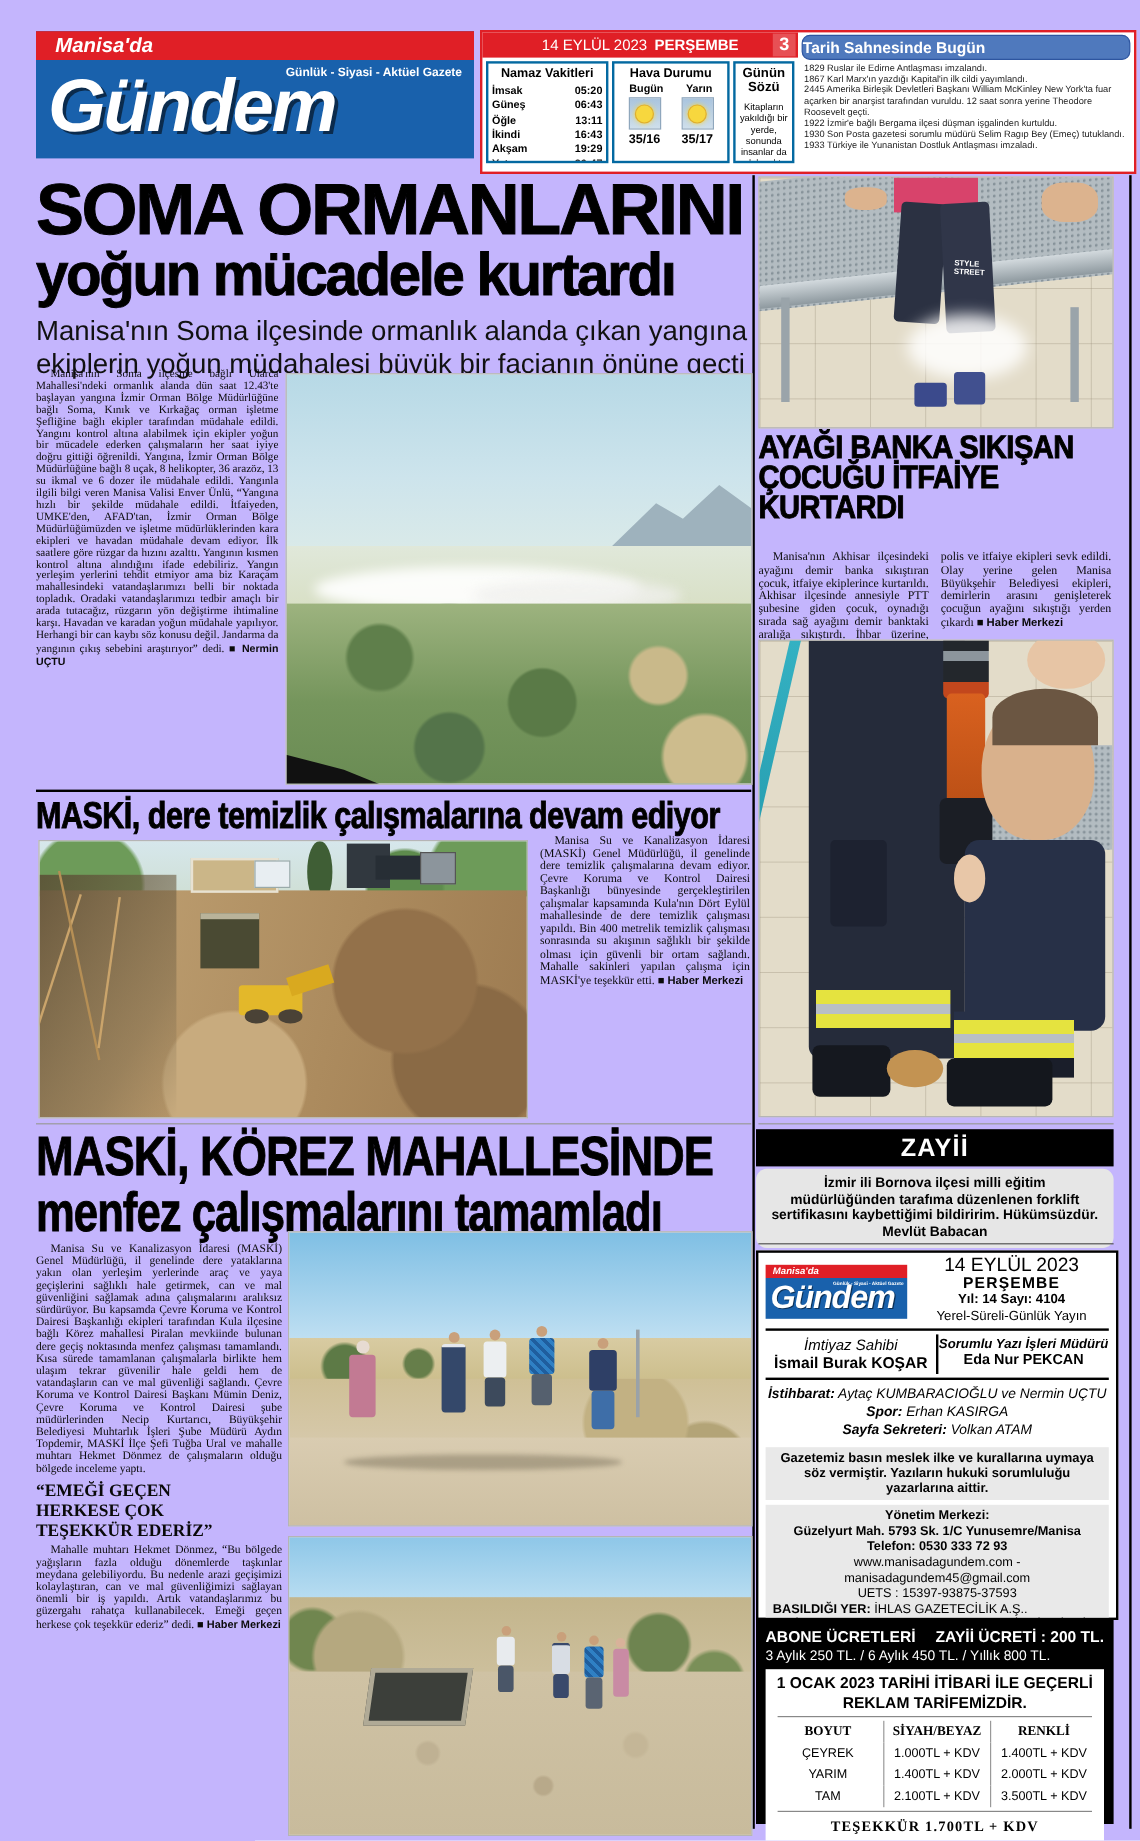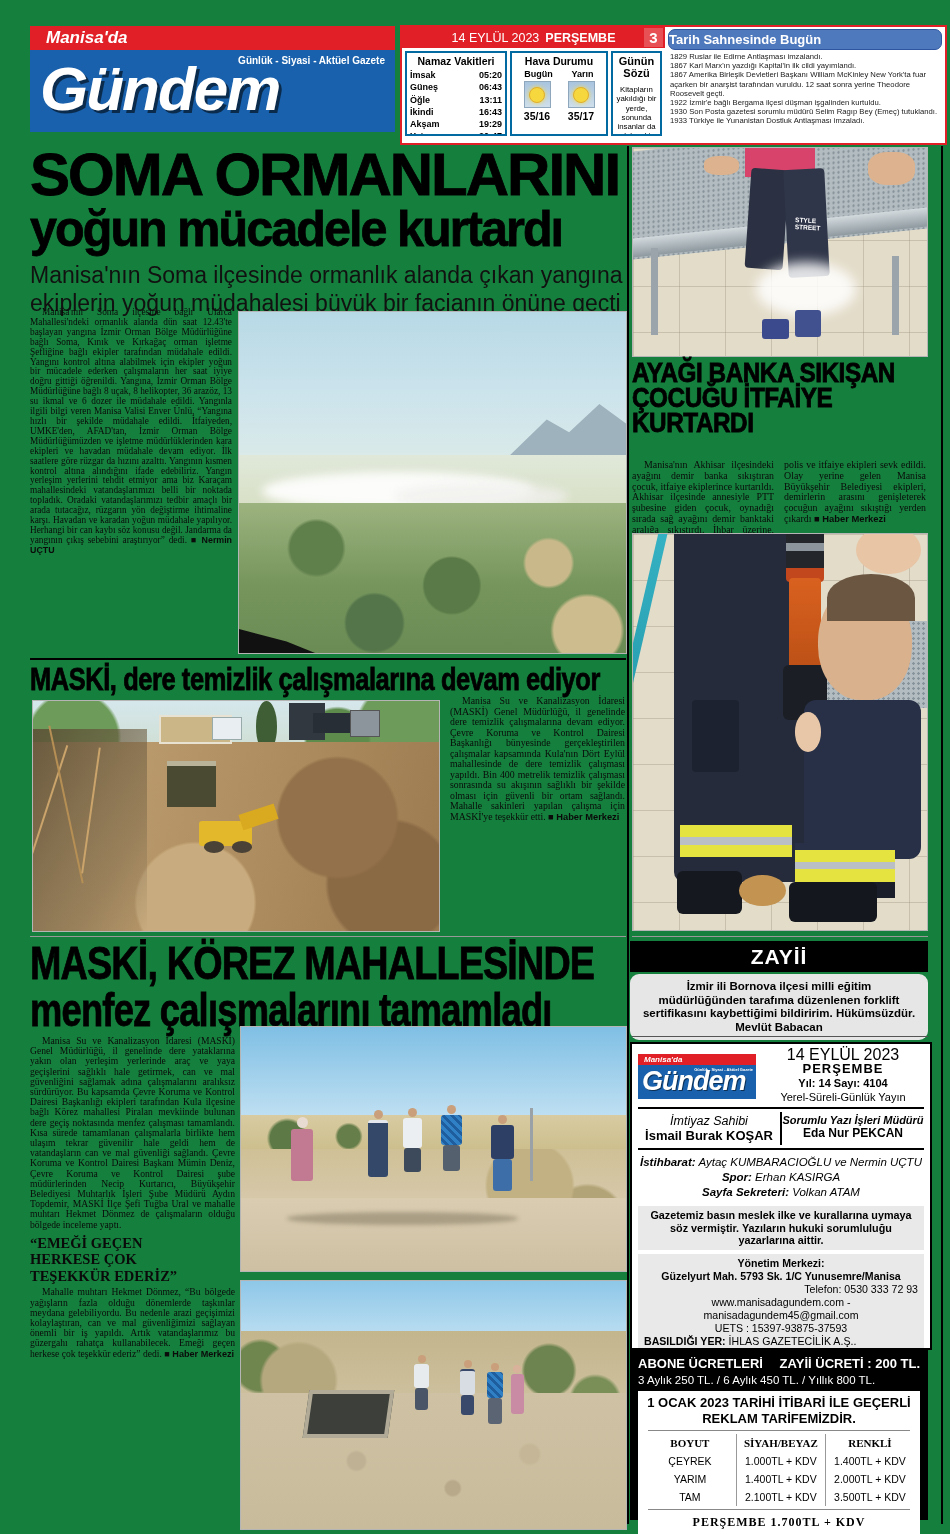--- a/index.html
+++ b/index.html
@@ -1,16 +1,16 @@
 <!DOCTYPE html>
 <html><head>
 <meta charset="utf-8">
 <style>
   html,body{margin:0;padding:0;background:#fff;}
-  .page{position:relative;width:950px;height:1534px;background:#15803d;overflow:hidden;
+  .page{position:relative;width:950px;height:1534px;background:#c4b5fd;overflow:hidden;
         font-family:"Liberation Sans",sans-serif;color:#000;}
   .abs{position:absolute;}
   .nowrap{white-space:nowrap;}
   .preline{white-space:pre-line;}
 
   
   .logo{background:#1961ac;}
   .logo-red{background:#e01f26;height:24px;line-height:24px;color:#fff;
             font-style:italic;font-weight:bold;font-size:17px;padding-left:16px;}
   .logo-blue{position:relative;height:82px;}
@@ -175,21 +175,21 @@
           <div class="quote-text">Kitapların yakıldığı bir yerde, sonunda insanlar da yakılacaktır.</div>
         </div>
       </div>
     </div>
 
     <div class="abs" style="left:263px;top:0;right:0;height:112px;">
       <div class="tarih-head">Tarih Sahnesinde Bugün</div>
       <div class="tarih-list">
         <div>1829 Ruslar ile Edirne Antlaşması imzalandı.</div>
         <div>1867 Karl Marx'ın yazdığı Kapital'in ilk cildi yayımlandı.</div>
-        <div>1867 Amerika Birleşik Devletleri Başkanı William McKinley New York'ta fuar açarken bir anarşist tarafından vuruldu. 12 saat sonra yerine Theodore Roosevelt geçti.</div>
+        <div>2445 Amerika Birleşik Devletleri Başkanı William McKinley New York'ta fuar açarken bir anarşist tarafından vuruldu. 12 saat sonra yerine Theodore Roosevelt geçti.</div>
         <div>1922 İzmir'e bağlı Bergama ilçesi düşman işgalinden kurtuldu.</div>
         <div>1930 Son Posta gazetesi sorumlu müdürü Selim Ragıp Bey (Emeç) tutuklandı.</div>
         <div>1933 Türkiye ile Yunanistan Dostluk Antlaşması imzaladı.</div>
       </div>
     </div>
   </div>
 
   <div class="abs rule" style="left:627px;top:146px;width:2px;height:1378px;"></div>
   <div class="abs rule" style="left:941px;top:146px;width:2px;height:1378px;"></div>
 
@@ -420,21 +420,21 @@
     <div class="imp-hr"></div>
     <div class="imp-names">
       <div><b>İstihbarat:</b> <span>Aytaç KUMBARACIOĞLU ve Nermin UÇTU</span></div>
       <div><b>Spor:</b> <span>Erhan KASIRGA</span></div>
       <div><b>Sayfa Sekreteri:</b> <span>Volkan ATAM</span></div>
     </div>
     <div class="greybox" style="font-weight:bold;text-align:center;line-height:12.5px;">Gazetemiz basın meslek ilke ve kurallarına uymaya söz vermiştir. Yazıların hukuki sorumluluğu yazarlarına aittir.</div>
     <div class="greybox" style="line-height:13px;font-size:10.6px;">
       <div style="text-align:center;font-weight:bold;">Yönetim Merkezi:</div>
       <div style="text-align:center;font-weight:bold;">Güzelyurt Mah. 5793 Sk. 1/C Yunusemre/Manisa</div>
-      <div style="text-align:right;font-weight:normal;">Telefon: 0530 333 72 93</div>
+      <div style="text-align:center;font-weight:bold;">Telefon: 0530 333 72 93</div>
       <div style="text-align:center;">www.manisadagundem.com - manisadagundem45@gmail.com</div>
       <div style="text-align:center;">UETS : 15397-93875-37593</div>
       <div><b>BASILDIĞI YER:</b> <span>İHLAS GAZETECİLİK A.Ş..</span></div>
       <div>FATİH MH.1199 SK.NO:1 / 7 SARNIÇ GAZİEMİR / İZMİR</div>
 
     </div>
   </div>
 
   <div class="abs blackbox" style="left:630px;top:1350px;width:282px;height:158px;">
     <div class="bb-line1">
@@ -453,17 +453,17 @@
         <div class="wb-cell c2">1.000TL + KDV</div>
         <div class="wb-cell c3">1.400TL + KDV</div>
         <div class="wb-cell">YARIM</div>
         <div class="wb-cell c2">1.400TL + KDV</div>
         <div class="wb-cell c3">2.000TL + KDV</div>
         <div class="wb-cell">TAM</div>
         <div class="wb-cell c2">2.100TL + KDV</div>
         <div class="wb-cell c3">3.500TL + KDV</div>
       </div>
       <div class="wb-hr"></div>
-      <div class="wb-foot">PERŞEMBE 1.700TL + KDV</div>
+      <div class="wb-foot">TEŞEKKÜR 1.700TL + KDV</div>
     </div>
   </div>
 
 </div>
 
 </body></html>

